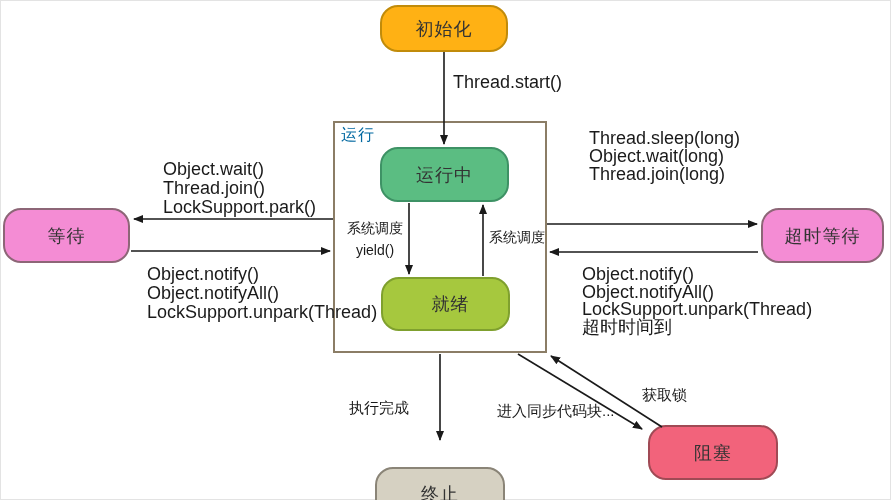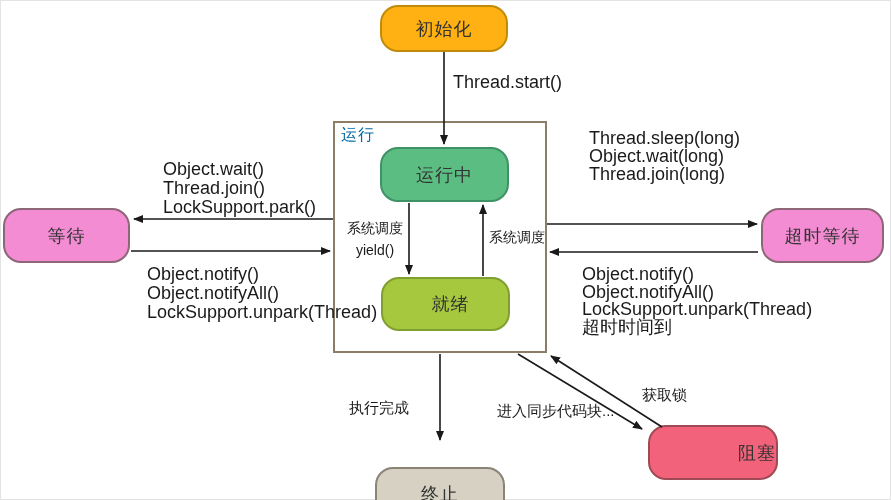--- a/index.html
+++ b/index.html
@@ -12,21 +12,21 @@
     position:absolute;display:flex;align-items:center;justify-content:center;
     border-radius:18px;font-size:18px;color:#333;letter-spacing:1px;
     box-sizing:border-box;border:2px solid #000;
   }
   .node-init{left:380px;top:5px;width:128px;height:47px;background:#ffb114;border-color:#c18b0a;}
   .node-running{left:380px;top:147px;width:129px;height:55px;background:#5bbd82;border-color:#3e9265;}
   .node-ready{left:381px;top:277px;width:129px;height:54px;background:#a6c83e;border-color:#7fa02e;padding-left:10px;}
   .node-waiting{left:3px;top:208px;width:127px;height:55px;background:#f48cd4;border-color:#8d6677;text-align:center;}
   .node-timed{left:761px;top:208px;width:123px;height:55px;background:#f48cd4;border-color:#8d6677;}
   .node-terminated{left:375px;top:467px;width:130px;height:54px;background:#d6d1c2;border-color:#8a8477;}
-  .node-blocked{left:648px;top:425px;width:130px;height:55px;background:#f2637b;border-color:#a04a55;justify-content:flex-end;}
+  .node-blocked{left:648px;top:425px;width:130px;height:55px;background:#f2637b;border-color:#a04a55;}
   .group{
     position:absolute;left:333px;top:121px;width:214px;height:232px;
     border:2px solid #8b7d66;box-sizing:border-box;background:transparent;
   }
   .group-label{
     position:absolute;left:341px;top:125px;font-size:16px;color:#0369a1;letter-spacing:1px;
   }
   .lbl{position:absolute;font-size:18px;color:#1a1a1a;white-space:nowrap;}
   .lines19 div{line-height:19px;}
   .lines18 div{line-height:18px;}

